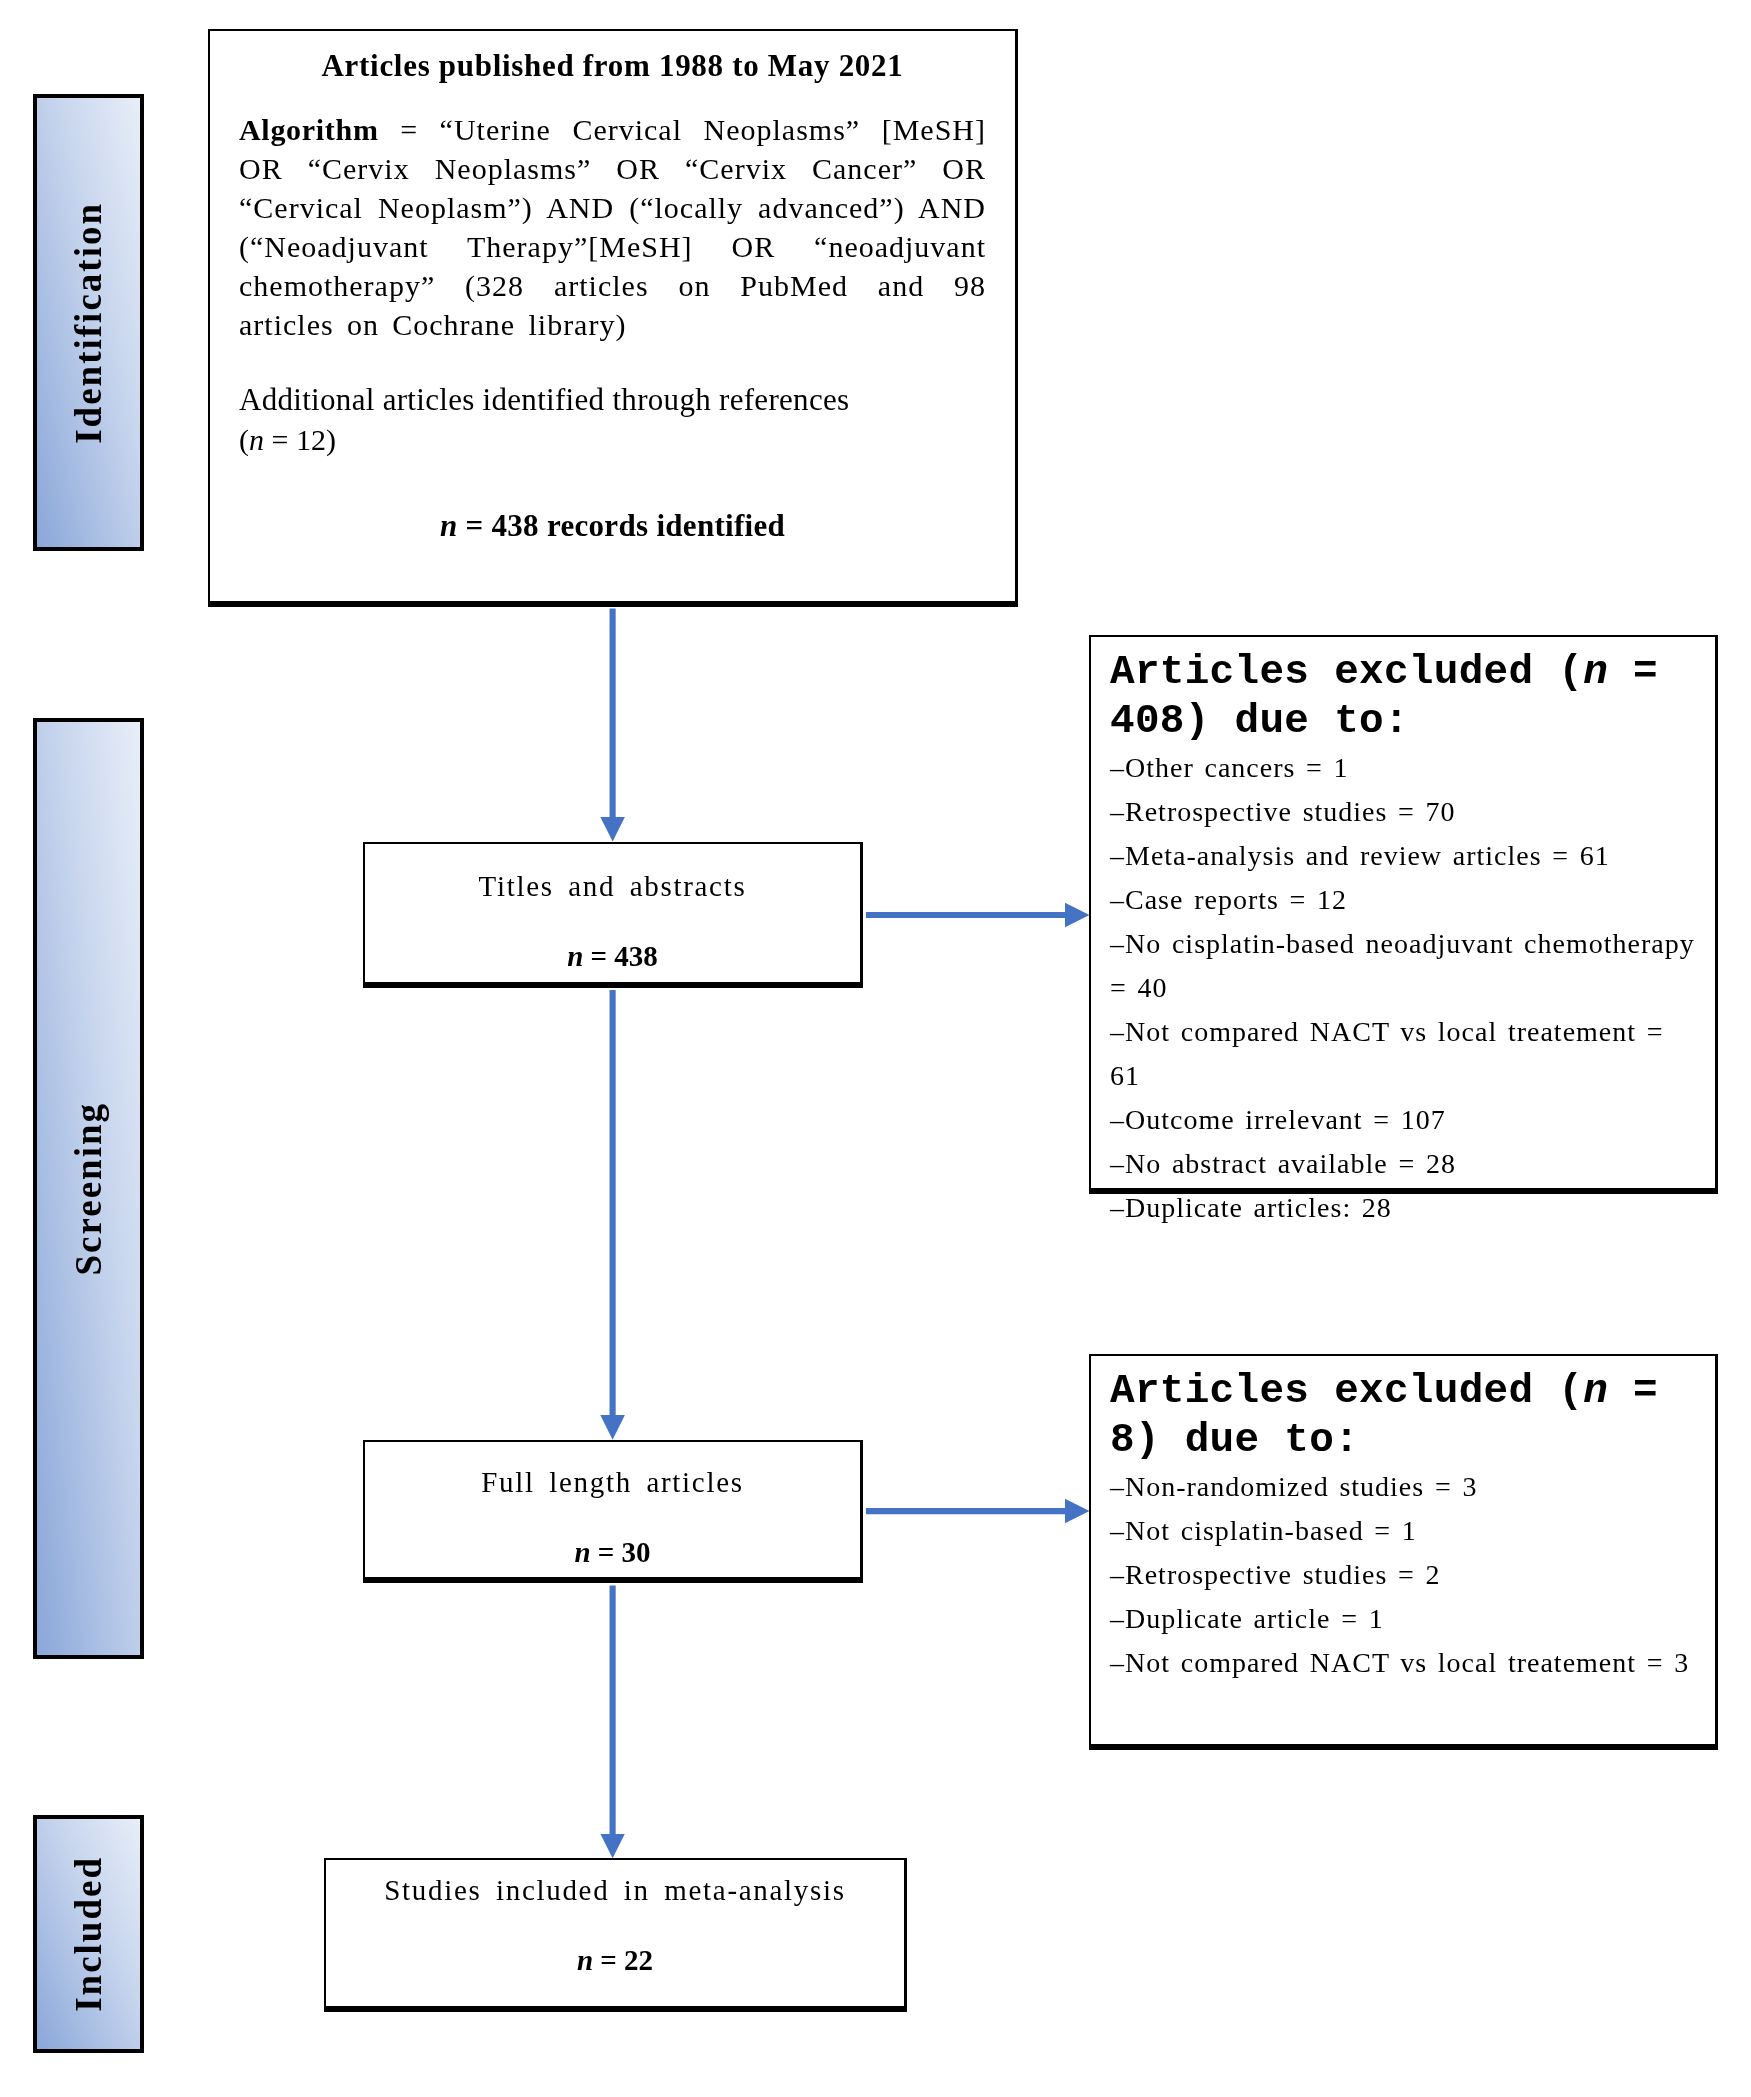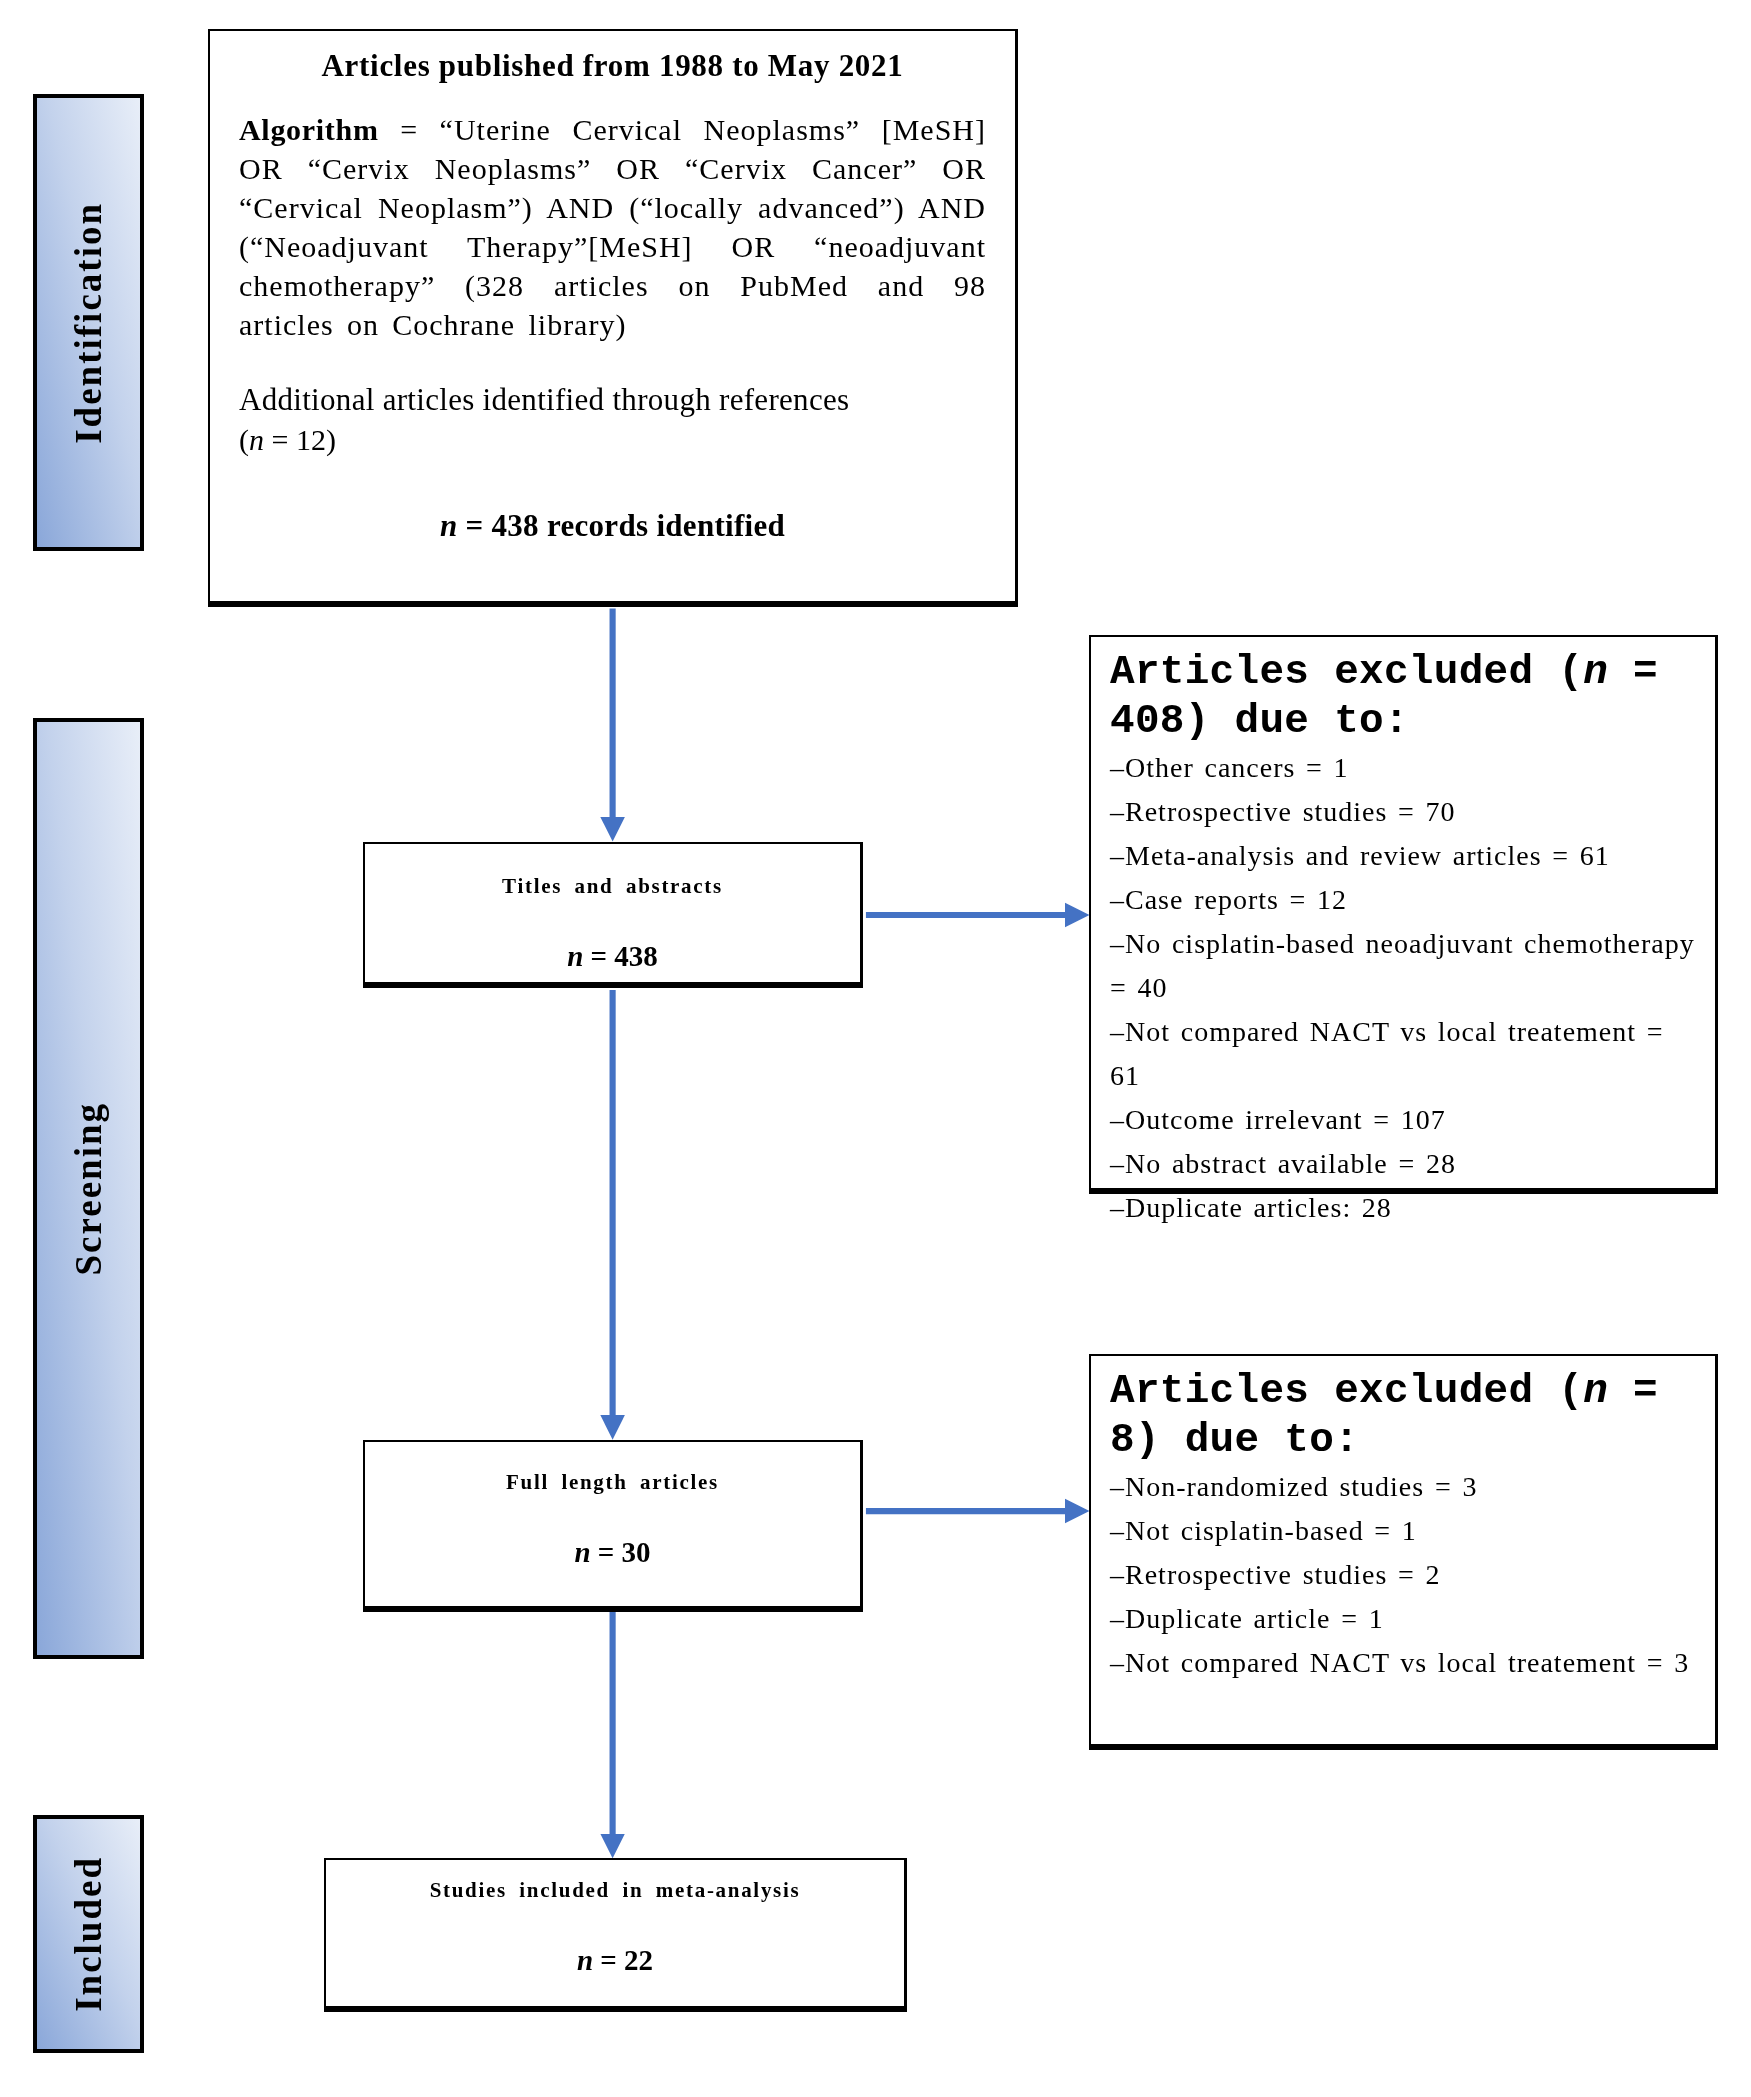--- a/index.html
+++ b/index.html
@@ -27,24 +27,24 @@
   .top-box { left:208px; top:29px; width:810px; height:578px; padding:13.7px 29px; }
   .box-title { text-align:center; font-weight:bold; font-size:31px; line-height:41px; letter-spacing:0.7px; }
   .algo { margin:24.6px 0 0 0; font-size:30px; line-height:39px; text-align:justify; letter-spacing:1px; word-spacing:4.8px; }
   .algo .lbl { font-weight:bold; letter-spacing:0.7px; }
   .additional { margin:36px 0 0 0; font-size:30px; line-height:40px; }
   .additional .add-title { font-weight:normal; font-size:31px; display:block; letter-spacing:0.3px; }
   .records { margin:48px 0 0 0; text-align:center; font-weight:bold; font-size:31px; letter-spacing:0.3px; }
   .n-it { font-style:italic; }
   
   .flow-box { text-align:center; }
-  .flow-line1 { font-size:21px; line-height:48px; letter-spacing:1.7px; word-spacing:5.5px;font-weight:bold; }
+  .flow-line1 { font-size:29px; line-height:48px; letter-spacing:1.7px; word-spacing:5.5px; }
   .flow-line2 { font-size:29px; line-height:48px; font-weight:bold; margin-top:22px; }
   .titles-box { left:363px; top:842px; width:500px; height:146px; padding-top:18px; }
-  .full-box   { left:363px; top:1440px; width:500px; height:172px; padding-top:16.4px; }
+  .full-box   { left:363px; top:1440px; width:500px; height:143px; padding-top:16.4px; }
   .studies-box{ left:324px; top:1858px; width:583px; height:154px; padding-top:6px; }
   
   .excl-box { left:1089px; width:629px; padding:11px 19px; }
   .excl1 { top:635px; height:559px; }
   .excl2 { top:1354px; height:396px; }
   .excl-title { font-weight:bold; font-size:41px; line-height:49px; letter-spacing:0.3px;font-family:Liberation Mono, monospace; }
   .excl-item { font-size:28px; line-height:44px; letter-spacing:1px; word-spacing:2.7px; }
   
   .arrows { position:absolute; left:0; top:0; pointer-events:none; }
 </style>

